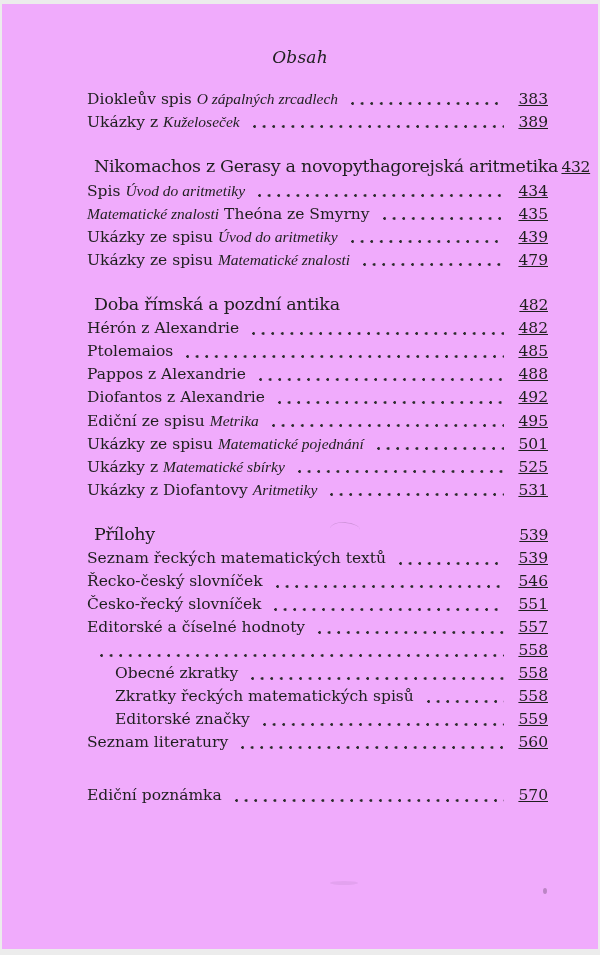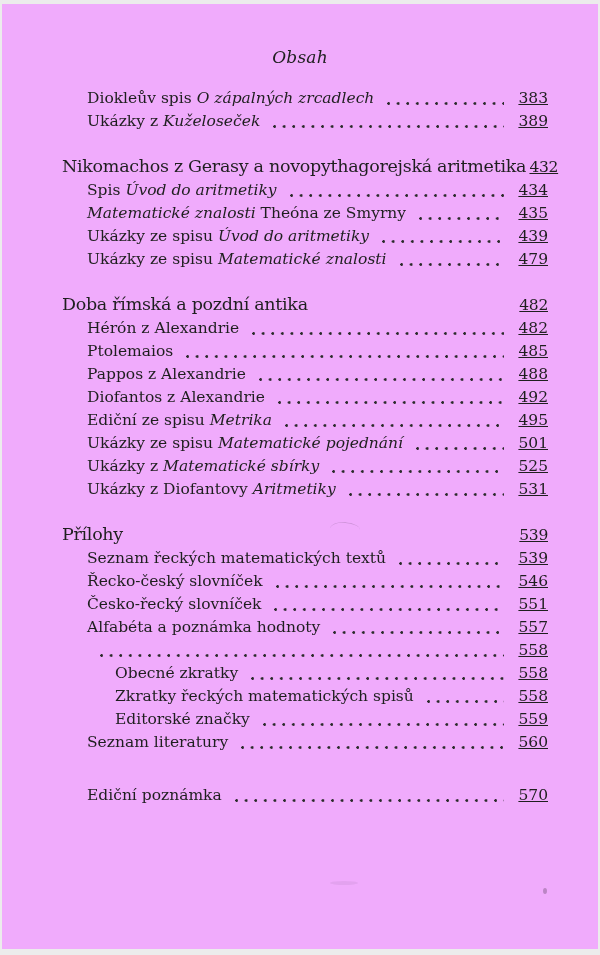--- a/index.html
+++ b/index.html
@@ -34,24 +34,24 @@
   }
   .row.section {
     height: 26px;
     line-height: 26px;
     font-size: 17.5px;
     letter-spacing: -0.3px;
     white-space: nowrap;
   }
   .row.item { padding-left: 25px; }
   .row.subitem { padding-left: 53px; }
-  .sp-section { margin-top: 20px; }
+  .sp-section { margin-top: 20px; margin-left: 32px; }
   .sp-wide { margin-top: 30px; }
   .label { white-space: nowrap; }
-  .it { font-style: italic; }
+  .it { font-style: italic; font-family: Liberation Serif, serif; }
   .dots {
     flex: 1;
     align-self: stretch;
     margin: 0 12px 0 13px;
     background-image: radial-gradient(circle at 1.6px 1.6px, #2b2b2b 1.12px, rgba(0,0,0,0) 1.7px);
     background-size: 9.6px 3.2px;
     background-repeat: repeat-x;
     background-position: left 0 bottom 5px;
   }
   .fill { flex: 1; }
@@ -182,21 +182,21 @@
         <span class="label"><span>Řecko-český slovníček</span></span>
         <span class="dots"></span>
         <span class="page-num">546</span>
       </div>
       <div class="row item">
         <span class="label"><span>Česko-řecký slovníček</span></span>
         <span class="dots"></span>
         <span class="page-num">551</span>
       </div>
       <div class="row item">
-        <span class="label"><span>Alfabéta a poznámka hodnoty</span></span>
+        <span class="label"><span>Editorské a číselné hodnoty</span></span>
         <span class="dots"></span>
         <span class="page-num">557</span>
       </div>
       <div class="row item">
         <span class="dots"></span>
         <span class="page-num">558</span>
       </div>
       <div class="row subitem">
         <span class="label"><span>Obecné zkratky</span></span>
         <span class="dots"></span>

